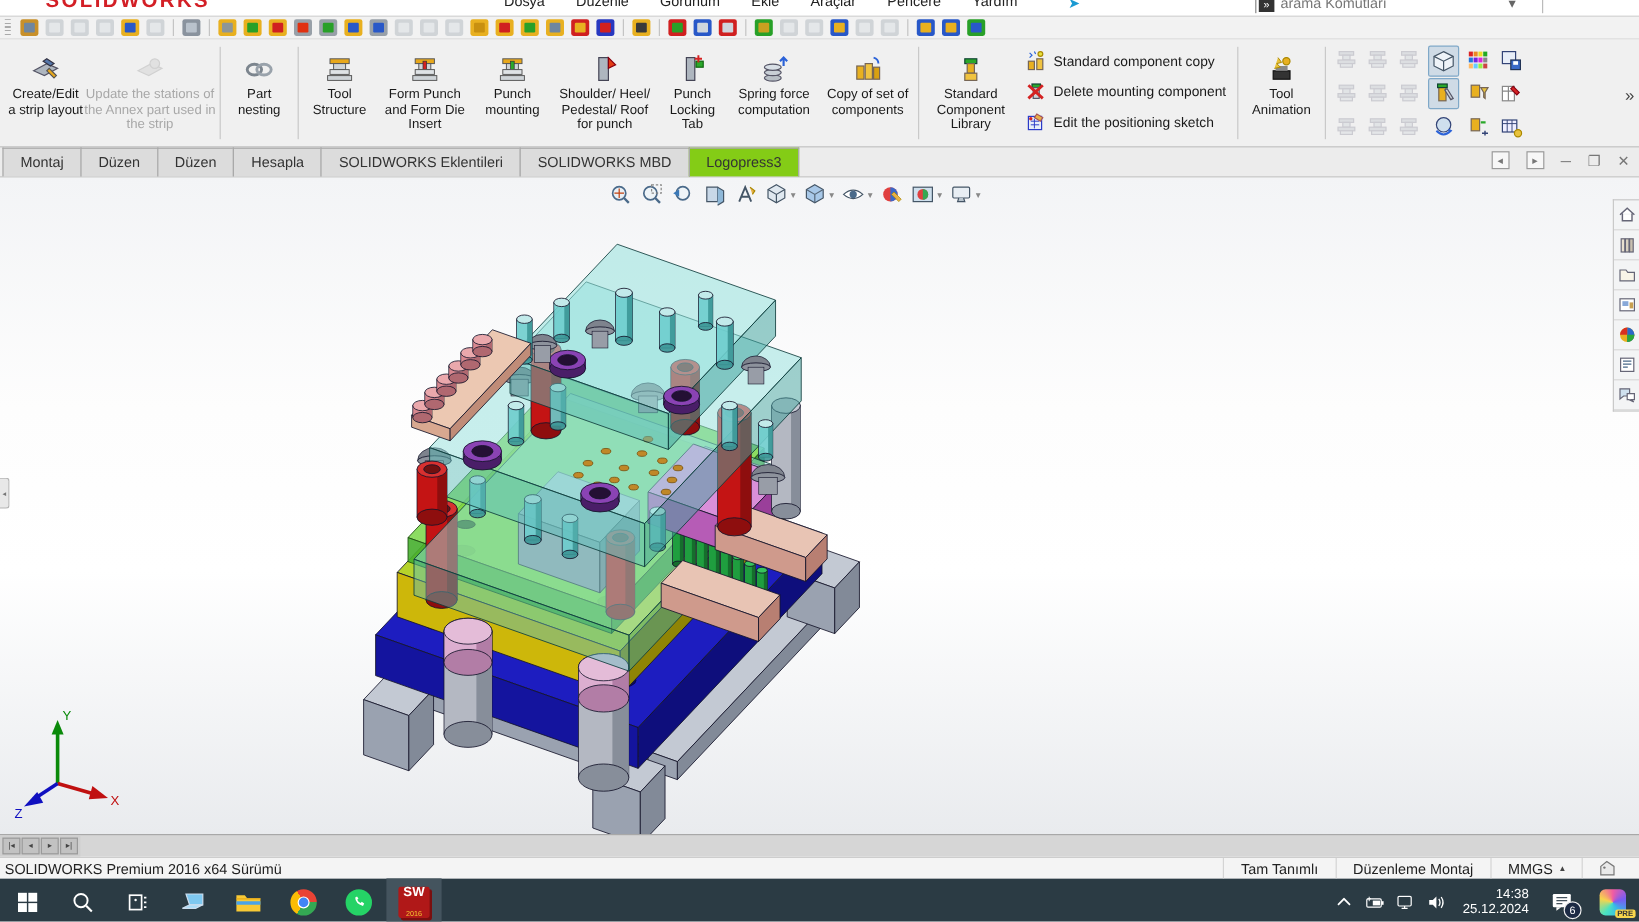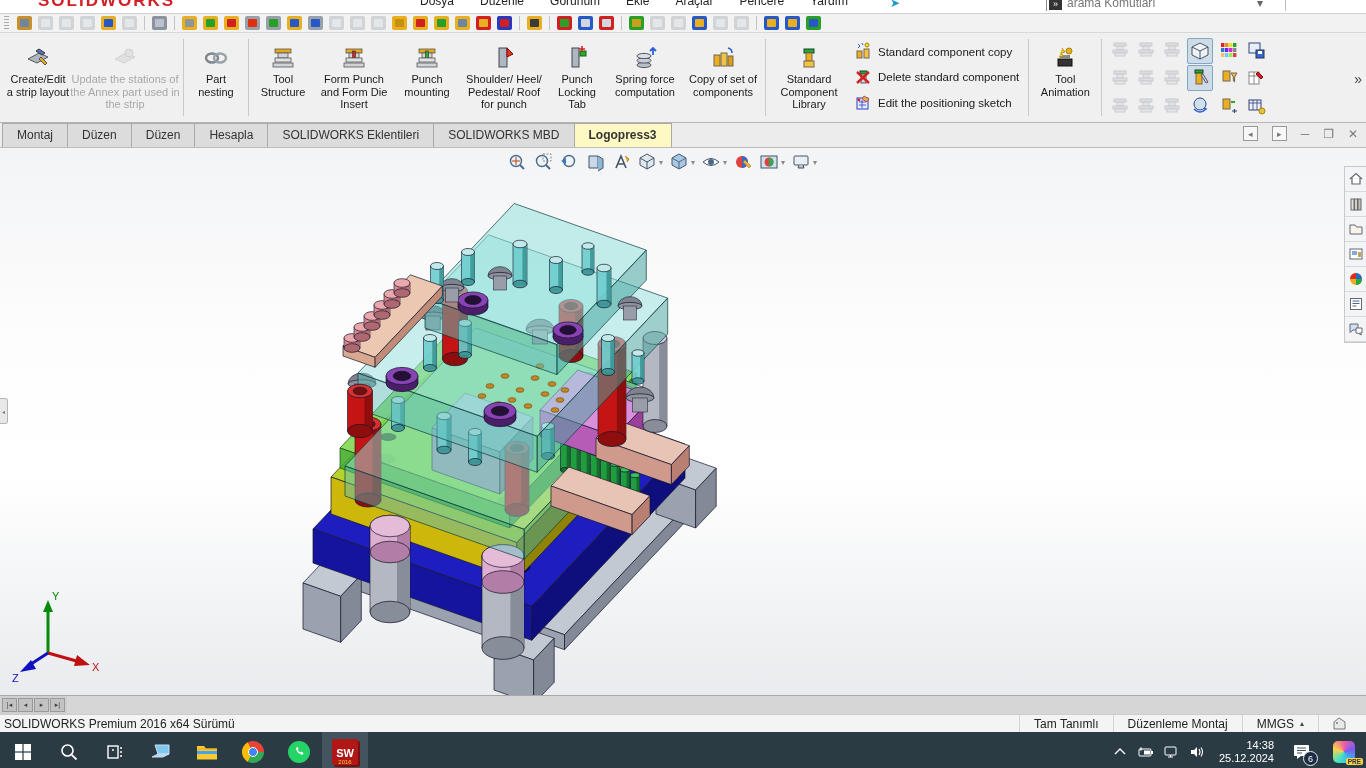--- a/index.html
+++ b/index.html
@@ -42,21 +42,21 @@
   .ccol .gi { width:26px; height:26px; display:flex; align-items:center; justify-content:center; border:1px solid transparent; }
   .ccol .gi.pressed { background:#cfdbe6; border:1px solid #7fa8c8; border-radius:2px; }
   .cgrid2 { display:grid; grid-template-columns:repeat(2,26px); grid-auto-rows:27px; align-content:center; gap:1px; padding:0 2px; }
   .cgrid2 .gi { display:flex; align-items:center; justify-content:center; }
   .coverflow { position:absolute; right:4px; top:38px; color:#444; font-size:14px; }
 
   
   .ribbonrow { height:25px; background:#ececec; border-bottom:1px solid #bdbdbd; position:relative; display:flex; align-items:flex-end; }
   .rtabs { display:flex; height:24px; margin-left:2px; }
   .rtab { padding:4px 14px 3px; font-size:12px; color:#333; background:#dcdcdc; border:1px solid #a9a9a9; border-bottom:none; margin-right:-1px; cursor:default; }
-  .rtab.active { background:#fef9c3; font-weight:bold; position:relative; z-index:2;text-align:right; }
+  .rtab.active { background:#84cc16; font-weight:normal; position:relative; z-index:2;text-align:right; }
   .wincontrols { position:absolute; right:8px; top:3px; display:flex; align-items:center; gap:14px; color:#777; }
   .wc { font-size:12px; cursor:default; }
   .wc.box { width:15px; height:15px; border:1px solid #999; display:flex; align-items:center; justify-content:center; font-size:9px; background:#f7f7f7; }
 
   
   .viewport { position:relative; height:547px; background:linear-gradient(#f3f4f6 0%, #fdfdfd 35%, #ffffff 60%, #e9ebee 100%); overflow:hidden; }
   #modelsvg { position:absolute; left:0; top:0; }
   .hud { position:absolute; left:505px; top:2px; display:flex; align-items:center; gap:2px; }
   .hudbtn { display:flex; align-items:center; padding:2px 2px; border-radius:2px; }
   .hudcaret { font-size:8px; color:#888; margin-left:2px; }
@@ -361,21 +361,21 @@
                 <circle cx="12" cy="3" r="2" fill="#e8e23c" stroke="#a80"></circle>
               </svg></span>
             <span>Standard component copy</span>
           </div>
           <div class="cstackrow">
             <span><svg width="17" height="17" viewBox="0 0 17 17">
                 <rect x="5" y="3" width="7" height="3" fill="#2aa82a" stroke="#143"></rect>
                 <rect x="6" y="6" width="5" height="9" fill="#cfd4d8" stroke="#556"></rect>
                 <path d="M2 4 L14 15 M14 4 L2 15" stroke="#d42222" stroke-width="2.4"></path>
               </svg></span>
-            <span>Delete standard component</span>
+            <span>Delete mounting component</span>
           </div>
           <div class="cstackrow">
             <span><svg width="17" height="17" viewBox="0 0 17 17">
                 <rect x="2" y="4" width="11" height="11" fill="#e8eef8" stroke="#2b3ac8"></rect>
                 <path d="M4 8 h7 M4 11 h7 M7 6 v8" stroke="#2b3ac8" stroke-width=".8"></path>
                 <path d="M9 2 l5 3 -2 3 -5 -3 Z" fill="#e8b048" stroke="#a55"></path>
                 <circle cx="4" cy="6" r="1.4" fill="#d42222"></circle>
               </svg></span>
             <span>Edit the positioning sketch</span>
           </div>
@@ -1056,21 +1056,21 @@
           </div>
         </div>
         <div class="tbtn running">
           <div style="width:22px;height:22px;border-radius:50%;background:#25d366;display:flex;align-items:center;justify-content:center;">
             <svg width="13" height="13" viewBox="0 0 13 13">
               <path d="M3 3 q0 5 6.5 7 l1 -2 -2 -1.5 -1 1 q-2 -1 -2.8 -2.8 l1 -1 L4.5 2 Z" fill="#fff"></path>
             </svg>
           </div>
         </div>
         <div class="tbtn running active">
-          <div style="width:26px;height:26px;background:#b01818;border-radius:2px;display:flex;flex-direction:column;align-items:center;justify-content:flex-end;line-height:1;box-shadow:2px 2px 0 #7a0f0f;">
+          <div style="width:26px;height:26px;background:#b01818;border-radius:2px;display:flex;flex-direction:column;align-items:center;justify-content:space-between;line-height:1;box-shadow:2px 2px 0 #7a0f0f;">
             <span style="font-size:11px;font-weight:bold;color:#fff;">SW</span>
             <span style="font-size:6px;color:#f4c430;">2016</span>
           </div>
         </div>
       </div>
     <div class="tray">
       <span class="trayicon">
         <svg width="12" height="8" viewBox="0 0 12 8">
             <path d="M1 6 L6 1 L11 6" fill="none" stroke="#fff" stroke-width="1.4"></path>
           </svg>

